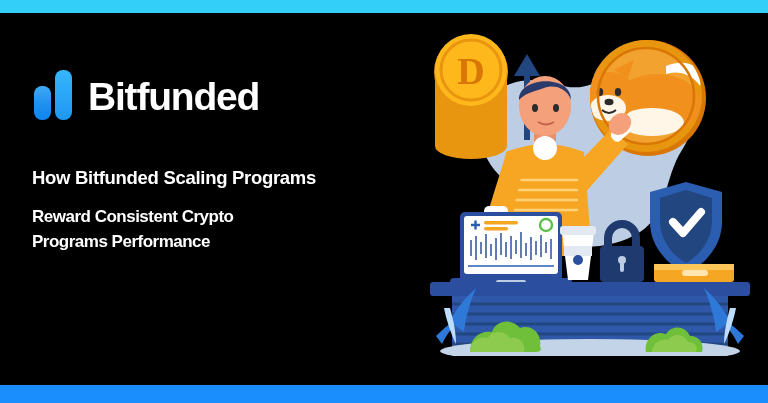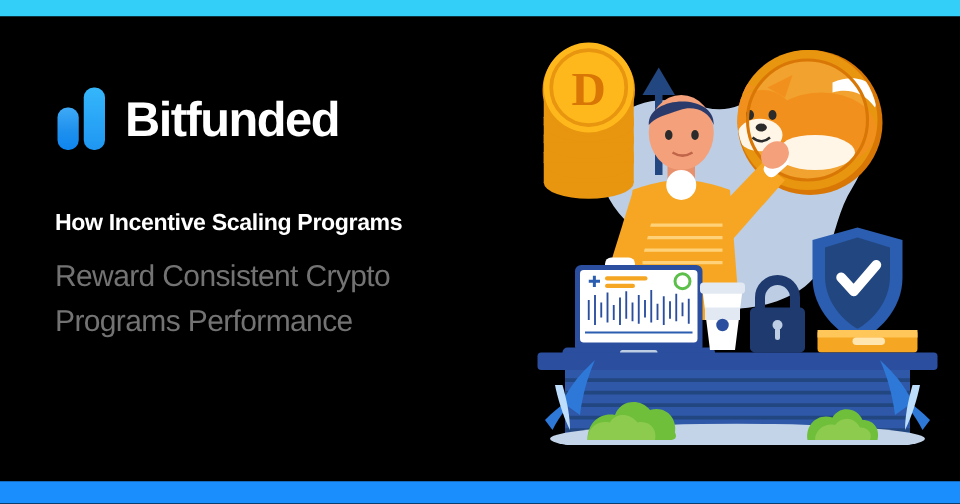--- a/index.html
+++ b/index.html
@@ -22,21 +22,21 @@
     background:#33CFF9;
   }
   .bottom-bar {
     position:absolute; left:0; bottom:0;
     width:768px; height:18px;
     background:#1B8EFD;
   }
   
   .left-col {
     position:absolute;
-    left:44px; top:68px;
+    left:32px; top:68px;
     width:400px;
   }
   .logo-row {
     display:flex; align-items:center;
     height:56px;
     margin-bottom:42px;
   }
   .logo-mark {
     width:44px; height:52px;
     position:relative;
@@ -70,23 +70,23 @@
     font-size:18.5px;
     font-weight:bold;
     letter-spacing:-0.3px;
     line-height:1.25;
     white-space:nowrap;
   }
   .headline {
     margin-top:15px;
   }
   .headline-line {
-    color:#737373;
-    font-size:24px;
-    font-weight:normal;
+    color:#ffffff;
+    font-size:17px;
+    font-weight:bold;
     letter-spacing:-0.5px;
     line-height:1.48;
     white-space:nowrap;
   }
   
   .art {
     position:absolute;
     left:414px; top:26px;
     width:354px; height:330px;
   }
@@ -102,21 +102,21 @@
   <div class="left-col">
 
     <div class="logo-row">
       <div class="logo-mark">
         <div class="logo-bar-a"></div>
         <div class="logo-bar-b"></div>
       </div>
       <div class="logo-word">Bitfunded</div>
     </div>
 
-    <div class="eyebrow">How Incentive Scaling Programs</div>
+    <div class="eyebrow">How Bitfunded Scaling Programs</div>
 
     <div class="headline">
       <div class="headline-line">Reward Consistent Crypto</div>
       <div class="headline-line">Programs Performance</div>
     </div>
 
   </div>
 
   <div class="art">
     <svg viewBox="0 0 354 330" xmlns="http://www.w3.org/2000/svg">

